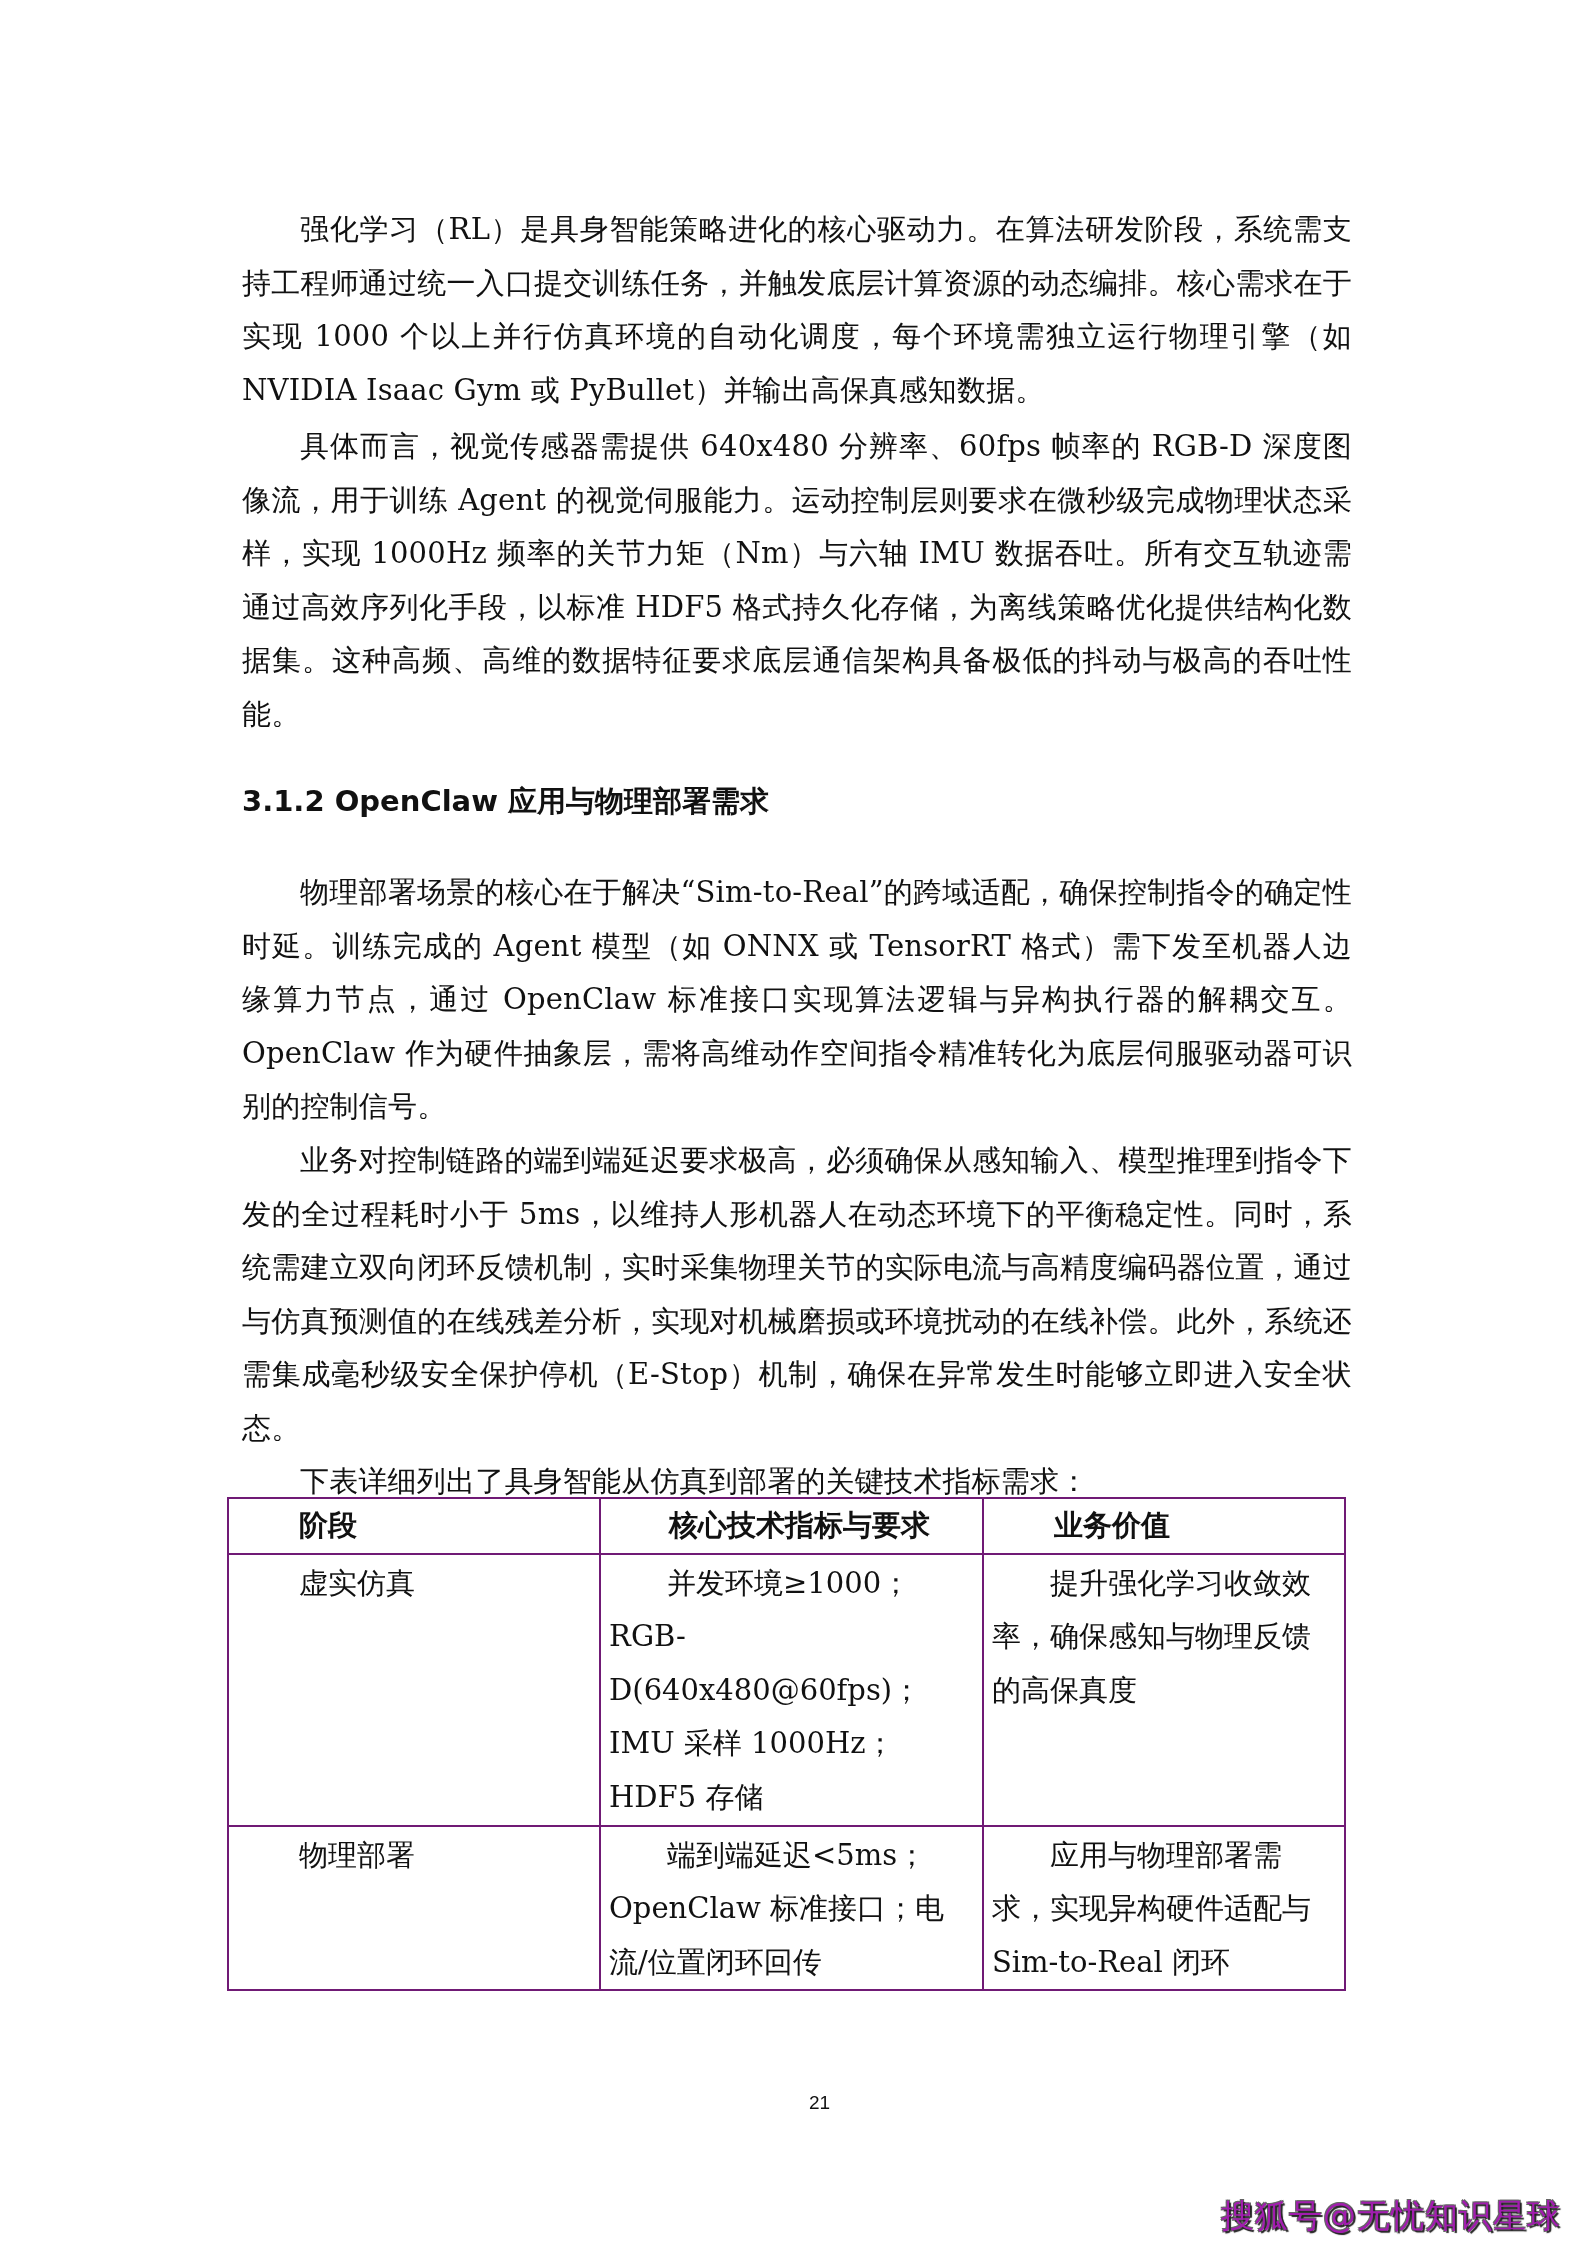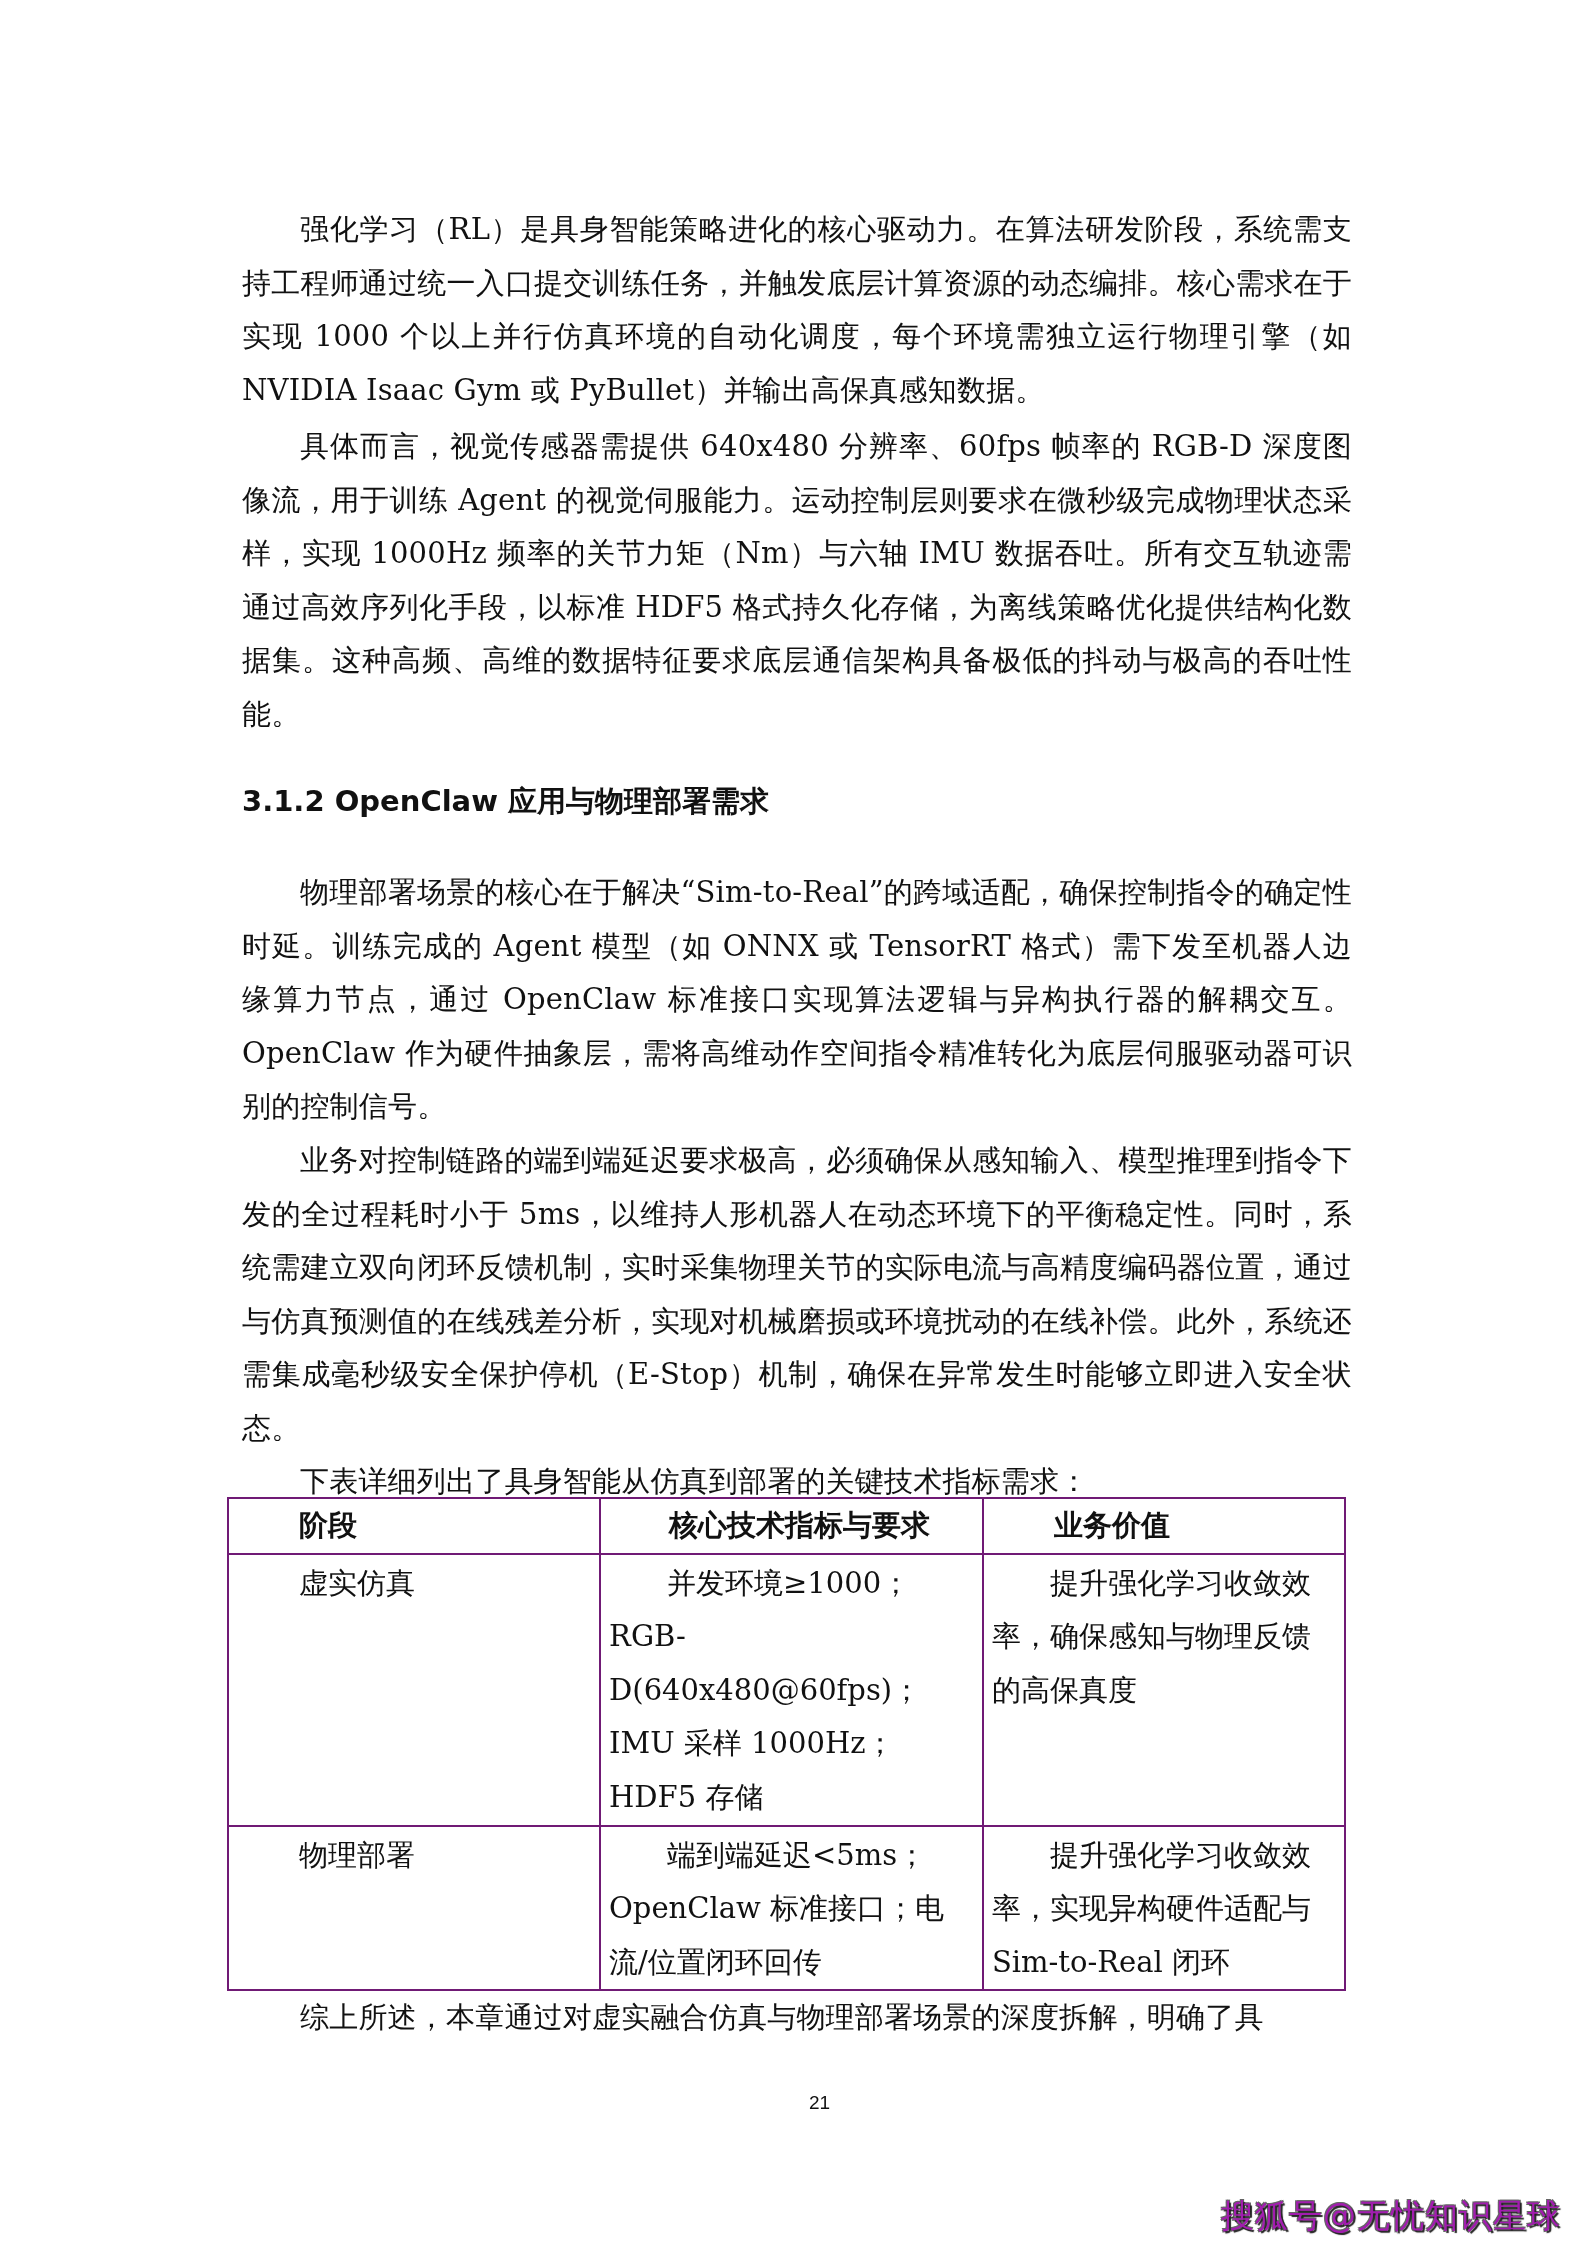--- a/index.html
+++ b/index.html
@@ -123,23 +123,22 @@
     </thead>
     <tbody>
       <tr style="height:219px;">
         <td class="c1">虚实仿真</td>
         <td class="c2">并发环境≥1000；RGB-D(640x480@60fps)；IMU 采样 1000Hz；HDF5 存储</td>
         <td class="c3">提升强化学习收敛效率，确保感知与物理反馈的高保真度</td>
       </tr>
       <tr style="height:117px;">
         <td class="c1">物理部署</td>
         <td class="c2">端到端延迟&lt;5ms；OpenClaw 标准接口；电流/位置闭环回传</td>
-        <td class="c3">提升强化学习收敛效率，实现异构硬件适配与 Sim-to-Real 闭环</td>
+        <td class="c3">应用与物理部署需求，实现异构硬件适配与 Sim-to-Real 闭环</td>
       </tr>
     </tbody>
   </table>
 
-  <p class="para" style="top:1991px;">综上所述，本章通过对虚实融合仿真与物理部署场景的深度拆解，明确了具</p>
 
   <div class="page-number">21</div>
 
   <div class="watermark">搜狐号@无忧知识星球</div>
 </div>
 
 </body></html>

